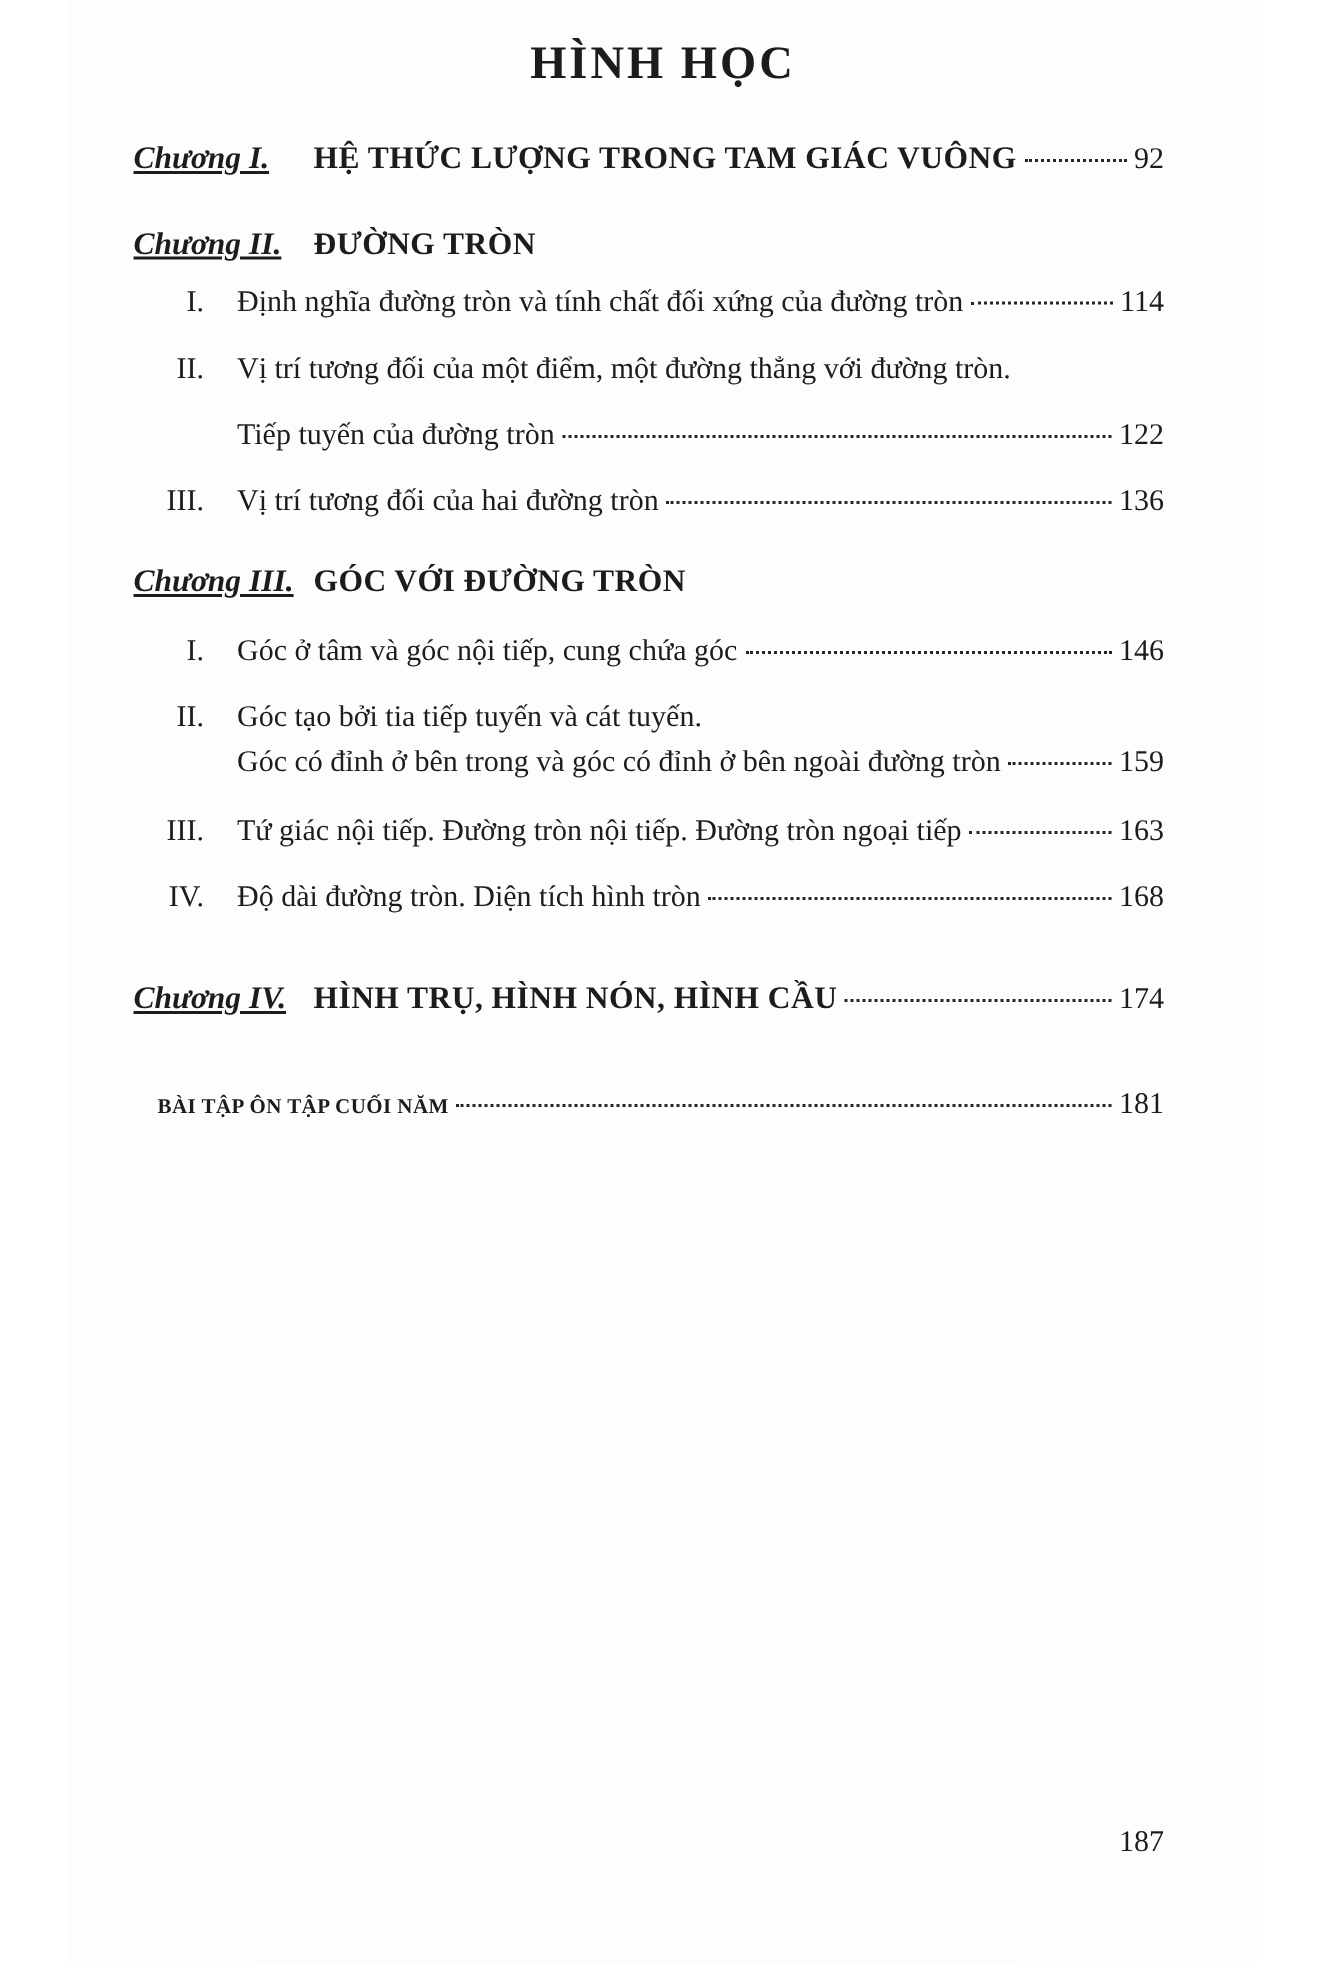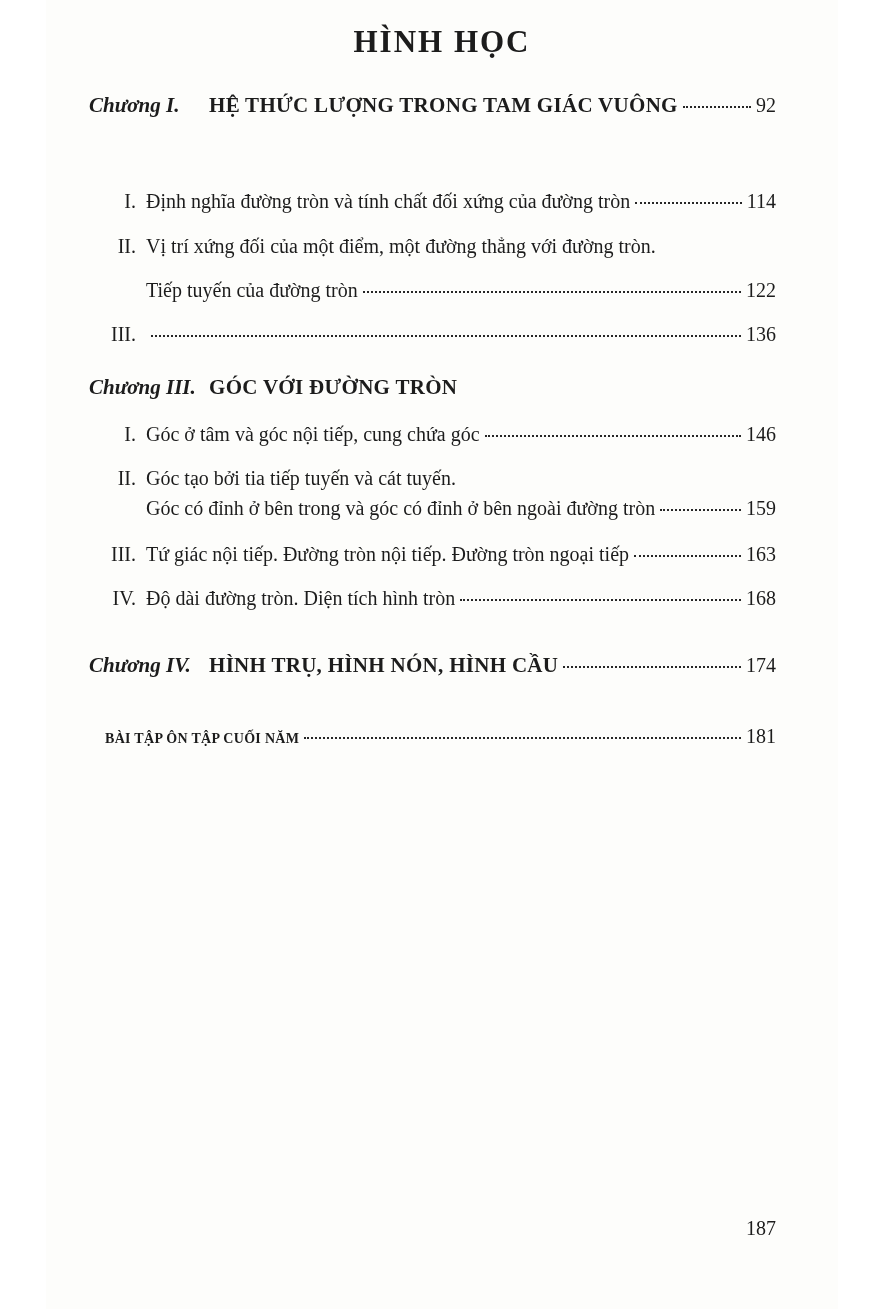--- a/index.html
+++ b/index.html
@@ -35,35 +35,37 @@
     display: flex;
     align-items: baseline;
     white-space: nowrap;
     line-height: 27px;
   }
   .ch-label {
     flex: 0 0 120px;
     font-style: italic;
     font-weight: bold;
     font-size: 21px;
+    text-decoration: underline;
   }
   .ch-title {
     font-weight: bold;
     font-size: 21px;
     letter-spacing: 0.3px;
     font-family: Liberation Serif, serif;
   }
   .num {
     flex: 0 0 47px;
     text-align: right;
     margin-right: 10px;
     font-size: 20px;
   }
   .txt {
     font-size: 20px;
+    margin-left: 12px;
   }
   .big-entry {
     font-weight: bold;
     font-size: 14px;
     letter-spacing: 0.3px;
     margin-left: 16px;
   }
   .dots {
     flex: 1 1 auto;
     min-width: 0;
@@ -89,42 +91,47 @@
 
   <div class="doc-title">HÌNH HỌC</div>
 
   <div class="row" style="top:92px">
     <span class="ch-label">Chương I.</span>
     <span class="ch-title">HỆ THỨC LƯỢNG TRONG TAM GIÁC VUÔNG</span>
     <span class="dots"></span>
     <span class="pg">92</span>
   </div>
 
+  <div class="row" style="top:149px">
+    <span class="ch-label">Chương II.</span>
+    <span class="ch-title">ĐƯỜNG TRÒN</span>
+  </div>
 
   <div class="row" style="top:188px">
     <span class="num">I.</span>
     <span class="txt">Định nghĩa đường tròn và tính chất đối xứng của đường tròn</span>
     <span class="dots"></span>
     <span class="pg">114</span>
   </div>
 
   <div class="row" style="top:233px">
     <span class="num">II.</span>
-    <span class="txt">Vị trí xứng đối của một điểm, một đường thẳng với đường tròn.</span>
+    <span class="txt">Vị trí tương đối của một điểm, một đường thẳng với đường tròn.</span>
   </div>
 
   <div class="row" style="top:277px">
     <span class="num"></span>
     <span class="txt">Tiếp tuyến của đường tròn</span>
     <span class="dots"></span>
     <span class="pg">122</span>
   </div>
 
   <div class="row" style="top:321px">
     <span class="num">III.</span>
+    <span class="txt">Vị trí tương đối của hai đường tròn</span>
     <span class="dots"></span>
     <span class="pg">136</span>
   </div>
 
   <div class="row" style="top:374px">
     <span class="ch-label">Chương III.</span>
     <span class="ch-title">GÓC VỚI ĐƯỜNG TRÒN</span>
   </div>
 
   <div class="row" style="top:421px">

